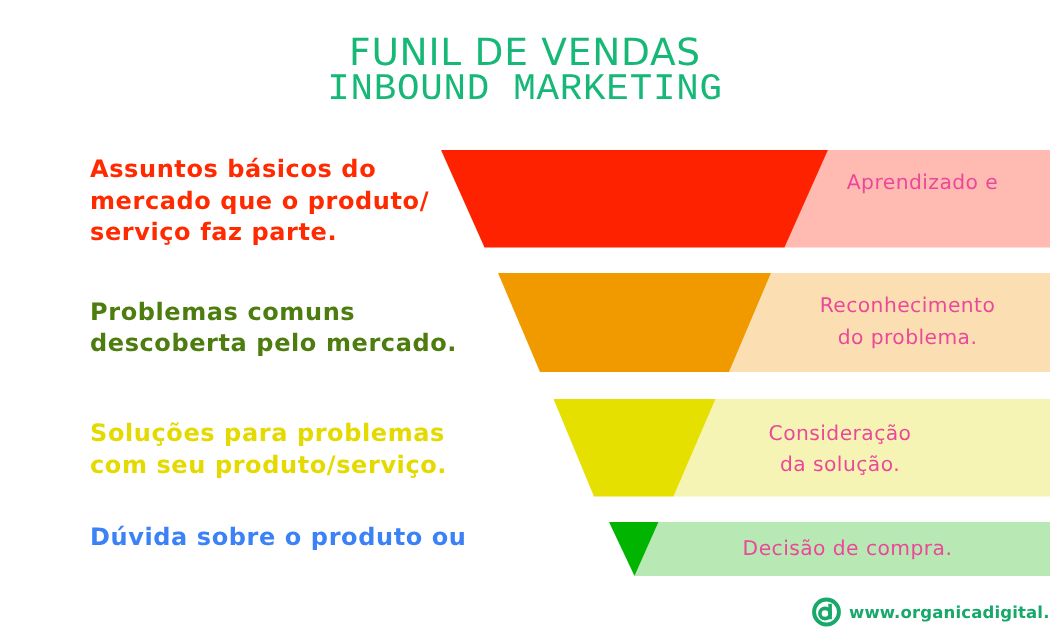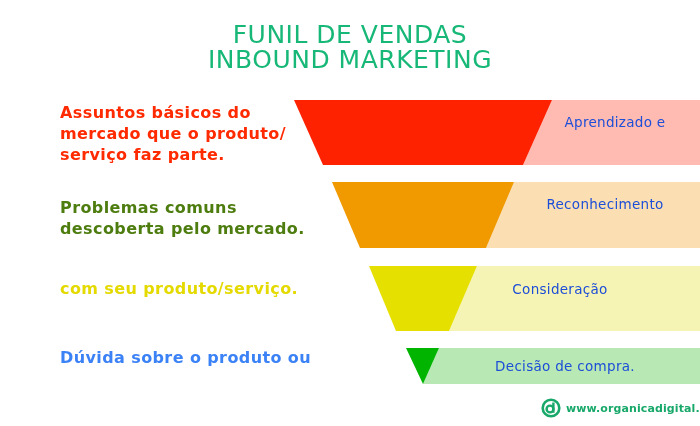--- a/index.html
+++ b/index.html
@@ -1,23 +1,23 @@
 <!DOCTYPE html>
 <html><head>
 <meta charset="utf-8">
 <style>
   html, body { margin:0; padding:0; background:#ffffff; }
   body { width:700px; height:426px; position:relative; overflow:hidden; font-family:"DejaVu Sans", sans-serif; }
   .title { position:absolute; left:0; width:700px; text-align:center; color:#17b877; font-size:25px; letter-spacing:0.5px; line-height:30px; }
   .title.l1 { top:20px; }
-  .title.l2 { top:45px; }
+  .title.l2 { top:45px;font-family:Liberation Mono, monospace; }
   .title b { font-weight:normal; }
   .left-label { position:absolute; left:60px; font-size:16px; line-height:21px; letter-spacing:0.4px;font-weight:bold; }
   svg.funnel { position:absolute; left:0; top:0; }
-  .stage-text { position:absolute; font-size:13.5px; line-height:21px; color:#1d4ed8; text-align:center; letter-spacing:0.3px; }
+  .stage-text { position:absolute; font-size:13.5px; line-height:21px; color:#ec4899; text-align:center; letter-spacing:0.3px; }
   .footer { position:absolute; left:541px; top:398px; display:flex; align-items:center; gap:5px; }
   .footer-text { font-size:11px; font-weight:bold; color:#17a86a; letter-spacing:0.1px; }
 </style>
 </head>
 <body>
 
 <div>
   <div class="title l1"><span>FUNIL DE </span><b>VENDAS</b></div>
   <div class="title l2">INBOUND MARKETING</div>
 </div>
@@ -25,20 +25,21 @@
 <div class="left-label" style="top:102px; color:#ff2a00;">
   <div>Assuntos básicos do</div>
   <div>mercado que o produto/</div>
   <div>serviço faz parte.</div>
 </div>
 <div class="left-label" style="top:197px; color:#4d7c0f;">
   <div>Problemas comuns</div>
   <div>descoberta pelo mercado.</div>
 </div>
 <div class="left-label" style="top:278px; color:#e4da00;">
+  <div>Soluções para problemas</div>
   <div>com seu produto/serviço.</div>
 </div>
 <div class="left-label" style="top:347px; color:#3b82f6;">
   <div>Dúvida sobre o produto ou</div>
 </div>
 
 <svg class="funnel" width="700" height="426">
 
   <polygon points="552,100 700,100 700,165 523,165" fill="#ffbab2"></polygon>
   <polygon points="294,100 552,100 523,165 323,165" fill="#ff2200"></polygon>
@@ -51,23 +52,25 @@
 
   <polygon points="439,348 700,348 700,384 423,384" fill="#b8e8b4"></polygon>
   <polygon points="406,348 439,348 423,384" fill="#00b400"></polygon>
 </svg>
 
 <div class="stage-text" style="left:540px; width:150px; top:112px;">
   <div>Aprendizado e</div>
 </div>
 <div class="stage-text" style="left:525px; width:160px; top:194px;">
   <div>Reconhecimento</div>
+  <div>do problema.</div>
 </div>
 <div class="stage-text" style="left:490px; width:140px; top:279px;">
   <div>Consideração</div>
+  <div>da solução.</div>
 </div>
 <div class="stage-text" style="left:470px; width:190px; top:356px;">
   <div>Decisão de compra.</div>
 </div>
 
 <div class="footer">
   <svg width="20" height="20" viewBox="0 0 20 20">
     <circle cx="10" cy="10" r="8.3" fill="none" stroke="#17a86a" stroke-width="2.6"></circle>
     <circle cx="9" cy="11" r="3.4" fill="none" stroke="#17a86a" stroke-width="2.4"></circle>
     <line x1="12.4" y1="4.5" x2="12.4" y2="14.8" stroke="#17a86a" stroke-width="2.4"></line>

